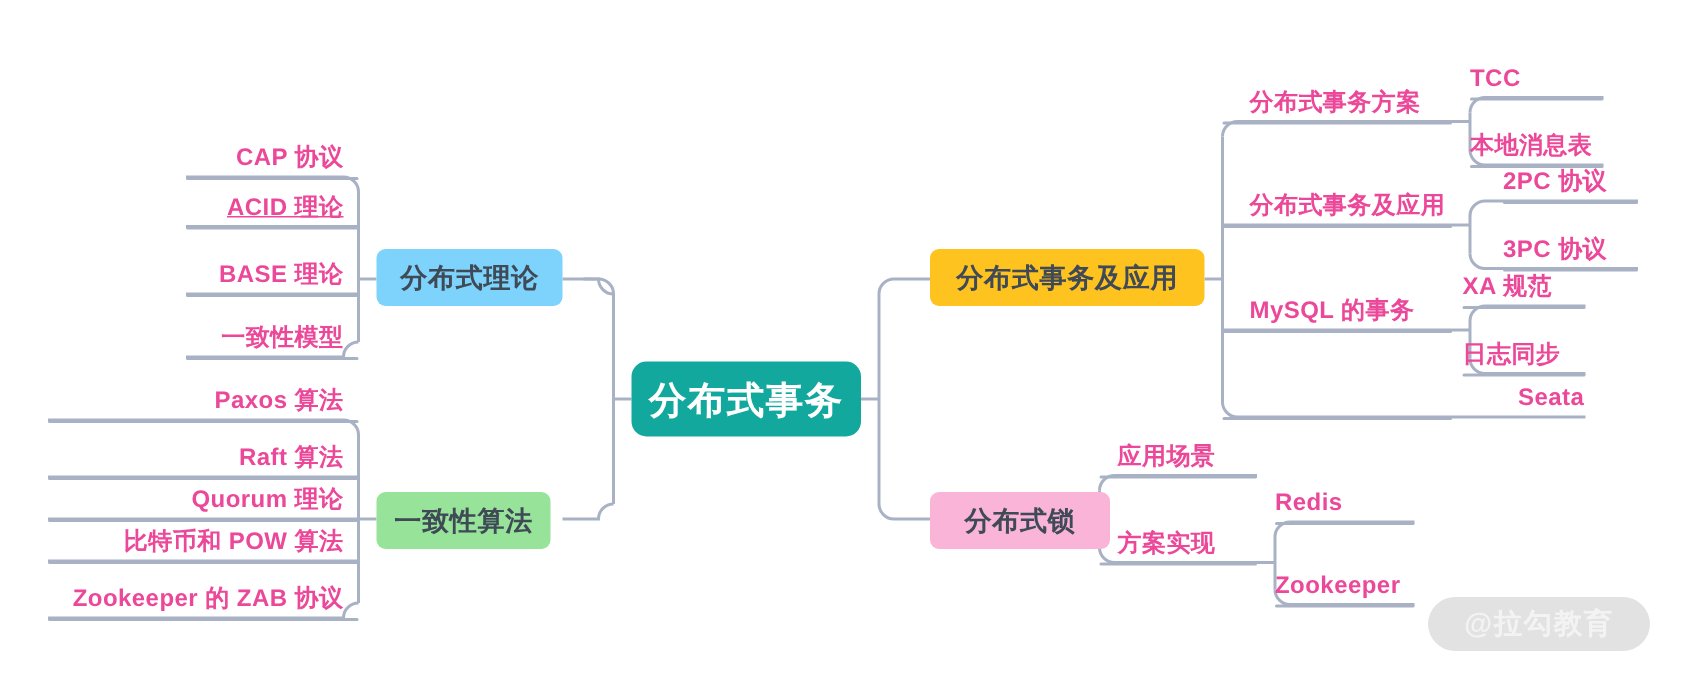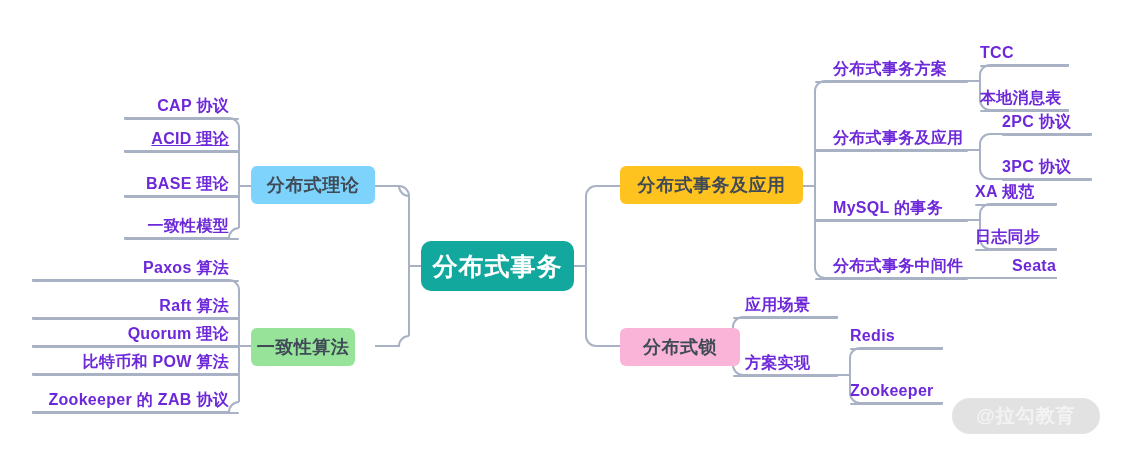--- a/index.html
+++ b/index.html
@@ -43,21 +43,21 @@
   .branch.algo{background:#98e39a;}
   .branch.trans{background:#ffc320;}
   .branch.lock{background:#f9b4d8;}
 
   
   .leaf{
     position:absolute;
     white-space:nowrap;
     font-size:16px;
     font-weight:bold;
-    color:#6d28d9;
+    color:#ec4899;
     letter-spacing:.3px;
     line-height:24px;
     padding-bottom:3px;
     box-sizing:border-box;
   }
   .leaf.l{text-align:right;}
   .leaf.r{text-align:left;}
 
   .uline{
     position:absolute;
@@ -145,21 +145,21 @@
       <path d="M850,358 L850,393"></path>
       <path d="M850,358 A10,10 0 0 1 860,348 L943,348"></path>
       <path d="M850,393 A10,10 0 0 0 860,403 L943,403"></path>
     </g>
   </svg>
 
   <div class="node root" style="left:421px;top:241px;width:153px;height:50px;">分布式事务</div>
 
   <div class="node branch theory" style="left:251px;top:166px;width:124px;height:38px;">分布式理论</div>
 
-  <div class="node branch algo" style="left:251px;top:328px;width:104px;height:38px;padding-left:14px;">一致性算法</div>
+  <div class="node branch algo" style="left:251px;top:328px;width:116px;height:38px;padding-left:14px;">一致性算法</div>
 
   <div class="node branch trans" style="left:620px;top:166px;width:183px;height:38px;">分布式事务及应用</div>
 
   <div class="node branch lock" style="left:620px;top:328px;width:120px;height:38px;">分布式锁</div>
 
   <div class="leaf l" style="left:124px;top:94px;width:105px;">CAP 协议</div>
   <div class="uline" style="left:124px;top:118px;width:115px;"></div>
 
   <div class="leaf l" style="left:124px;top:127px;width:105px;text-decoration:underline;">ACID 理论</div>
   <div class="uline" style="left:124px;top:151px;width:115px;"></div>
@@ -187,21 +187,20 @@
 
   <div class="leaf r" style="left:833px;top:57px;width:135px;">分布式事务方案</div>
   <div class="uline" style="left:815px;top:81px;width:153px;"></div>
 
   <div class="leaf r" style="left:833px;top:126px;width:155px;">分布式事务及应用</div>
   <div class="uline" style="left:815px;top:150px;width:153px;"></div>
 
   <div class="leaf r" style="left:833px;top:196px;width:135px;">MySQL 的事务</div>
   <div class="uline" style="left:815px;top:220px;width:153px;"></div>
 
-  <div class="leaf r" style="left:833px;top:254px;width:135px;">分布式事务中间件</div>
   <div class="uline" style="left:815px;top:278px;width:153px;"></div>
 
   <div class="leaf r" style="left:980px;top:41px;width:89px;">TCC</div>
   <div class="uline" style="left:980px;top:65px;width:89px;"></div>
 
   <div class="leaf r" style="left:980px;top:86px;width:89px;">本地消息表</div>
   <div class="uline" style="left:980px;top:110px;width:89px;"></div>
 
   <div class="leaf r" style="left:1002px;top:110px;width:90px;">2PC 协议</div>
   <div class="uline" style="left:1002px;top:134px;width:90px;"></div>

